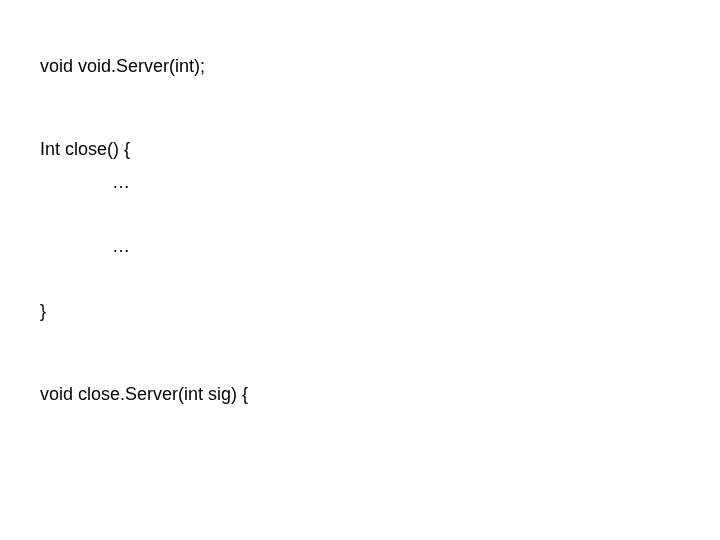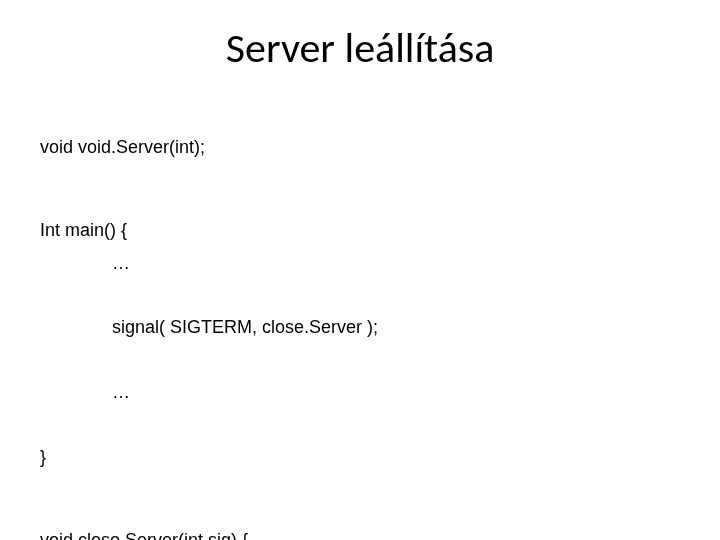--- a/index.html
+++ b/index.html
@@ -35,28 +35,26 @@
     display: block;
   }
   .gap {
     height: 18px;
   }
 </style>
 </head>
 <body>
 
 <div class="slide">
-  <div class="title">Server leállítása</div>
 
   <div class="code">
 <span>void void.Server(int);</span>
 <div class="gap"></div>
-<span>Int main() {</span>
+<span>Int close() {</span>
 <span class="indent">…</span>
-<span class="indent">signal( SIGTERM, close.Server );</span>
 <span class="indent">…</span>
 <span>}</span>
 <div class="gap"></div>
 <span>void close.Server(int sig) {</span>
 
 
 
   </div>
 </div>
 

